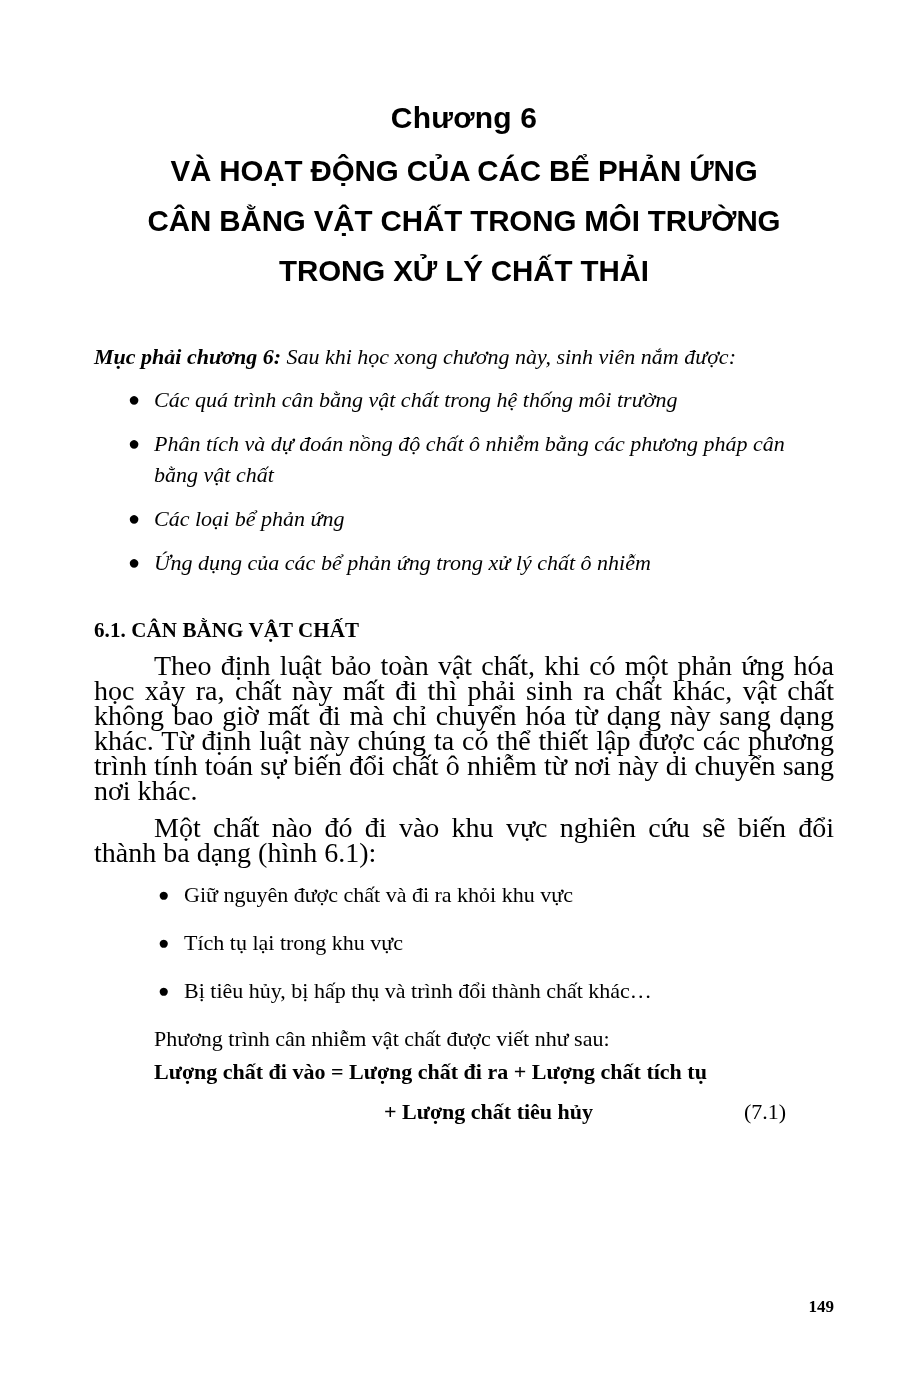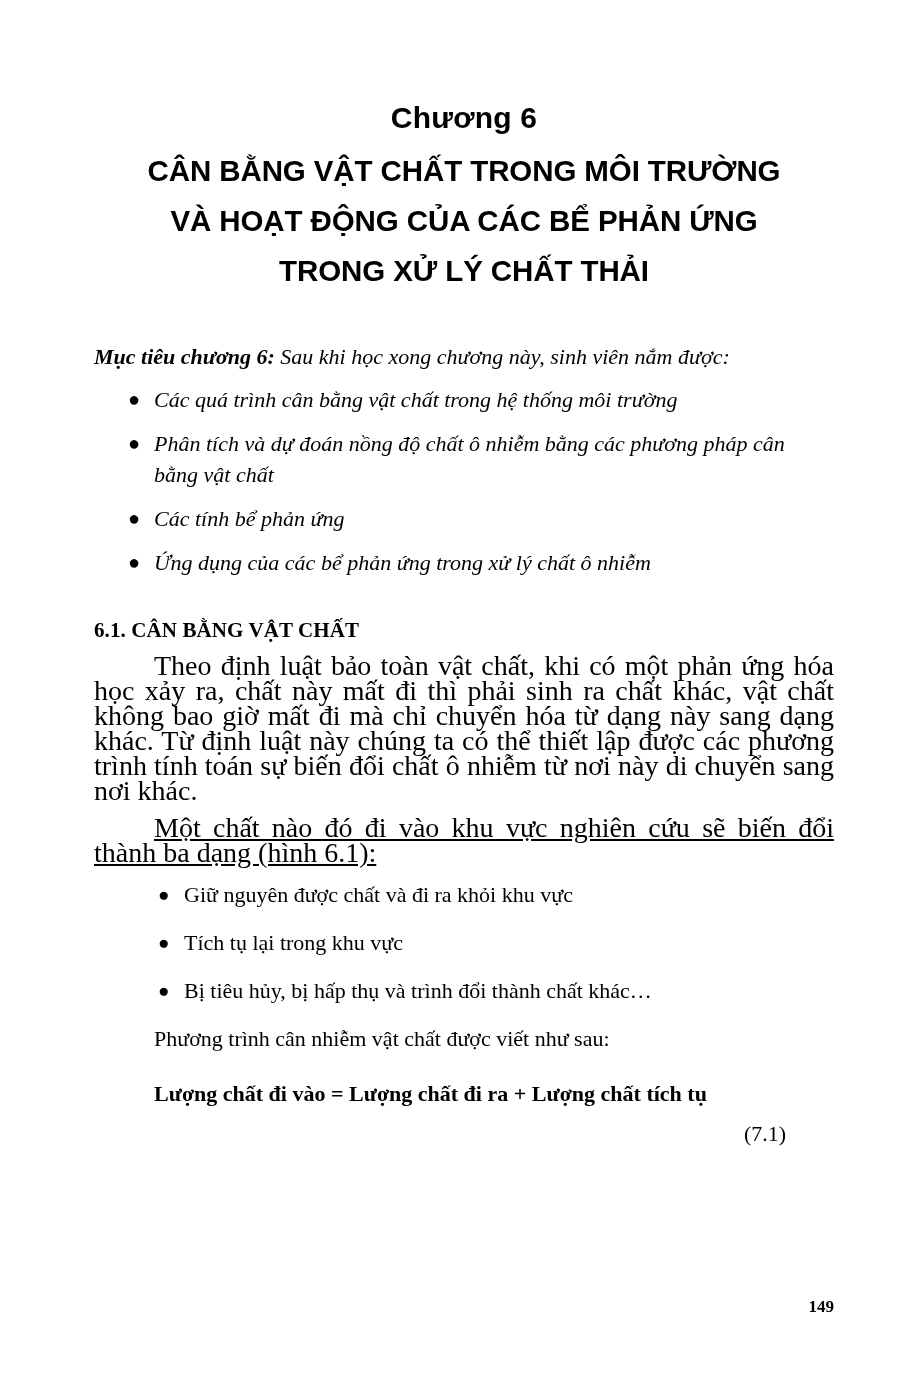--- a/index.html
+++ b/index.html
@@ -110,21 +110,20 @@
   p.body {
     font-size: 28px;
     line-height: 25px;
     text-align: justify;
     text-justify: inter-word;
     margin: 9px 0 0 0;
     text-indent: 60px;
   }
   p.body.tight {
     margin-top: 12px;
-    text-decoration: underline;
   }
 
   
   ul.proc-list {
     list-style: none;
     margin: 14px 0 0 0;
     padding: 0;
   }
   ul.proc-list > li {
     position: relative;
@@ -143,21 +142,20 @@
 
   p.lead-in {
     font-size: 22px;
     line-height: 31px;
     margin: 0;
     padding-left: 60px;
   }
 
   
   .equation {
-    margin-top: 22px;
     font-weight: bold;
     font-size: 22px;
     line-height: 36px;
   }
   .eq-line-1 {
     padding-left: 60px;
   }
   .eq-line-2 {
     position: relative;
     padding-left: 290px;
@@ -182,41 +180,41 @@
 </style>
 </head>
 <body>
 
 <div class="page">
   <div class="content">
 
     <div class="title-block">
       <div class="chapter-label">Chương 6</div>
       <h1 class="main-title">
+        <span class="tline">VÀ HOẠT ĐỘNG CỦA CÁC BỂ PHẢN ỨNG</span>
         <span class="tline">CÂN BẰNG VẬT CHẤT TRONG MÔI TRƯỜNG</span>
-        <span class="tline">VÀ HOẠT ĐỘNG CỦA CÁC BỂ PHẢN ỨNG</span>
         <span class="tline">TRONG XỬ LÝ CHẤT THẢI</span>
       </h1>
     </div>
 
     <div class="objectives">
-      <p class="obj-intro"><span class="lead">Mục tiêu chương 6:</span><span> Sau khi học xong chương này, sinh viên nắm được:</span></p>
+      <p class="obj-intro"><span class="lead">Mục phải chương 6:</span><span> Sau khi học xong chương này, sinh viên nắm được:</span></p>
 
       <ul class="obj-list">
         <li>
           <span class="bullet">●</span>
           <span>Các quá trình cân bằng vật chất trong hệ thống môi trường</span>
         </li>
         <li>
           <span class="bullet">●</span>
           <span>Phân tích và dự đoán nồng độ chất ô nhiễm bằng các phương pháp cân bằng vật chất</span>
         </li>
         <li>
           <span class="bullet">●</span>
-          <span>Các tính bể phản ứng</span>
+          <span>Các loại bể phản ứng</span>
         </li>
         <li>
           <span class="bullet">●</span>
           <span>Ứng dụng của các bể phản ứng trong xử lý chất ô nhiễm</span>
         </li>
       </ul>
     </div>
 
     <h2 class="section-heading">6.1. CÂN BẰNG VẬT CHẤT</h2>
 
@@ -237,20 +235,21 @@
         <span class="bullet">●</span>
         <span>Bị tiêu hủy, bị hấp thụ và trình đổi thành chất khác…</span>
       </li>
     </ul>
 
     <p class="lead-in">Phương trình cân nhiễm vật chất được viết như sau:</p>
 
     <div class="equation">
       <div class="eq-line-1">Lượng chất đi vào = Lượng chất đi ra + Lượng chất tích tụ</div>
       <div class="eq-line-2">
+        <span>+ Lượng chất tiêu hủy</span>
         <span class="eq-number">(7.1)</span>
       </div>
     </div>
 
   </div>
 
   <div class="page-number">149</div>
 </div>
 
 </body></html>

